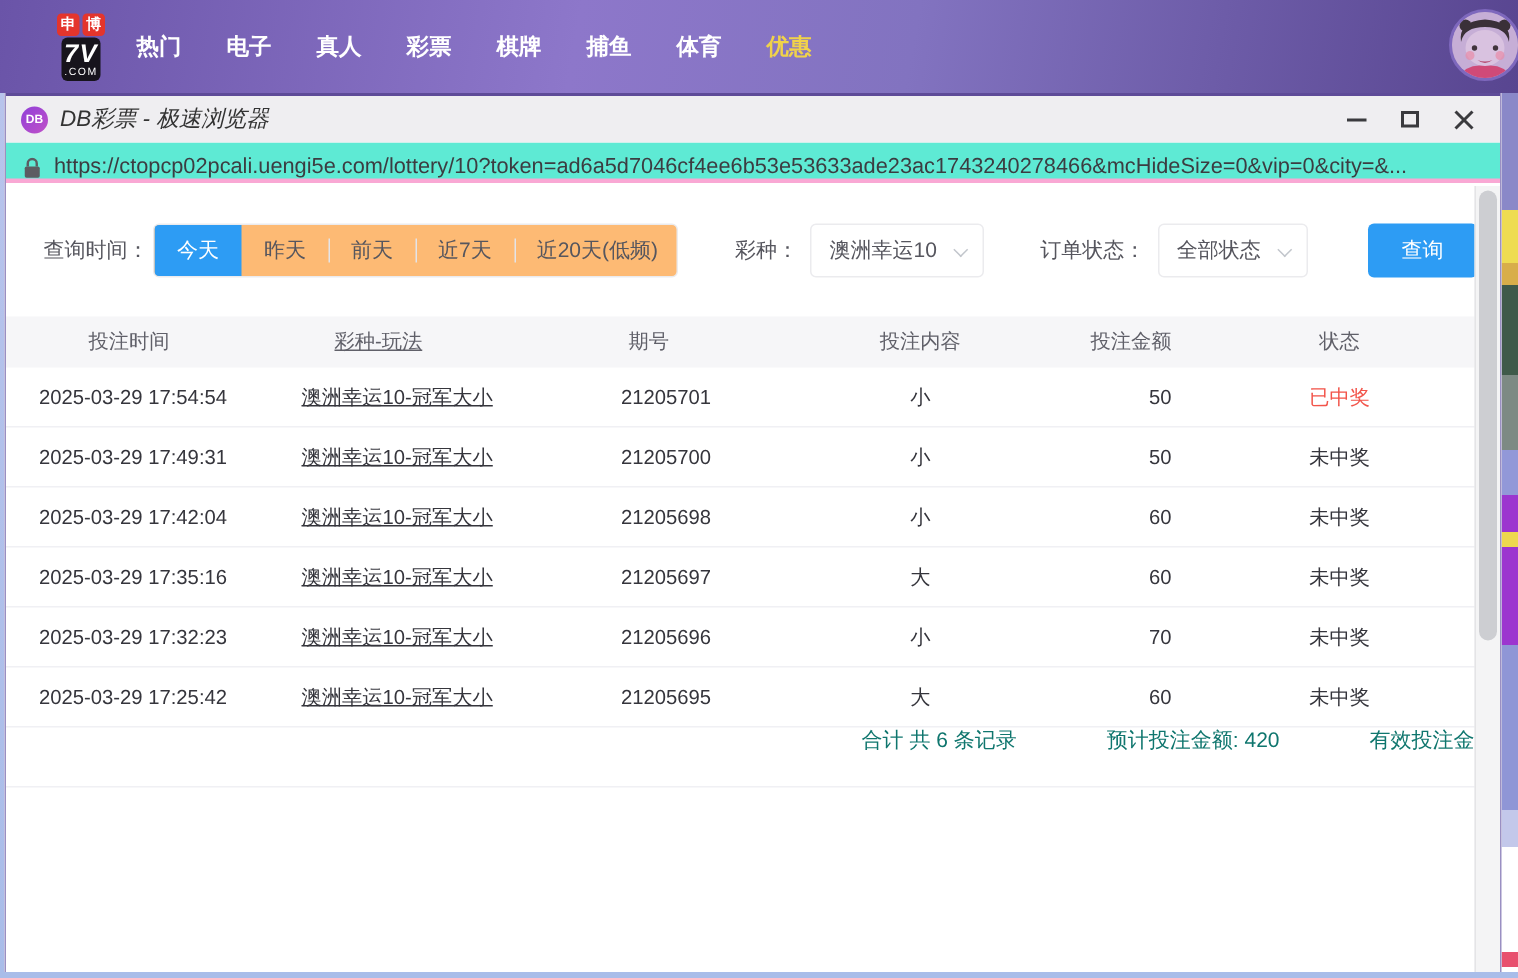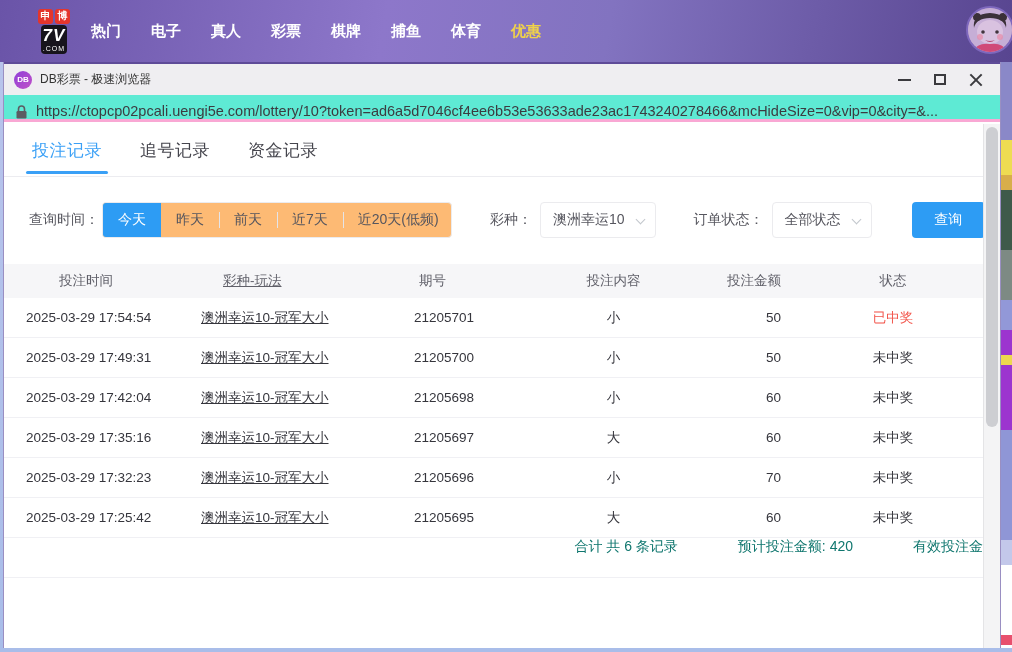--- a/index.html
+++ b/index.html
@@ -34,21 +34,21 @@
       #e8506e 573px,#e8506e 583px,#ffffff 583px); }
   .edge-left { position:absolute; left:0; top:62px; width:3px; height:590px; background:linear-gradient(#b8c4ec,#a9bde9); z-index:0; }
   .edge-bottom { position:absolute; left:0; bottom:0; width:1012px; height:4px; background:#a9bde9; z-index:3; }
 
   
   .window { position:absolute; left:3px; top:62px; width:998px; height:639px; background:#fff; z-index:2;
     border-left:1px solid #9a8fc2; border-right:1px solid #9a8fc2; }
   .titlebar { height:33px; background:#efeef1; border-top:2px solid #5e4b98; display:flex; align-items:center; position:relative; }
   .favicon { width:18px; height:18px; border-radius:50%; background:linear-gradient(135deg,#9040d8,#c050c8);
     color:#fff; font-size:8px; font-weight:bold; display:flex; align-items:center; justify-content:center; margin-left:10px; }
-  .window-title { font-size:12px; color:#333; margin-left:8px; }
+  .window-title { font-size:15px; color:#333; margin-left:8px;font-style:italic; }
   .win-controls { position:absolute; right:6px; top:0; height:100%; display:flex; align-items:center; }
   .ctrl { width:36px; height:100%; display:flex; align-items:center; justify-content:center; cursor:pointer; position:relative; }
   .ico-min { width:13px; height:2px; background:#3a3a3e; }
   .ico-max { width:12px; height:11px; border:2px solid #3a3a3e; }
   .ico-close { width:14px; height:14px; position:relative; }
   .ico-close::before,.ico-close::after { content:""; position:absolute; left:-1px; top:6px; width:16px; height:2px; background:#3a3a3e; }
   .ico-close::before { transform:rotate(45deg); }
   .ico-close::after { transform:rotate(-45deg); }
 
   .urlbar { height:27px; background:#5eead4; border-bottom:3px solid #f9a8d4; display:flex; align-items:flex-end; padding:0 12px; }
@@ -162,25 +162,20 @@
   <div class="urlbar">
     <svg class="lock" width="11" height="14" viewBox="0 0 11 14">
       <rect x="0.5" y="6" width="10" height="7.5" rx="1.2" fill="#5c5c62"></rect>
       <path d="M2.5 6 V4 a3 3 0 0 1 6 0 V6" fill="none" stroke="#5c5c62" stroke-width="1.6"></path>
     </svg>
     <div class="url-text">https://ctopcp02pcali.uengi5e.com/lottery/10?token=ad6a5d7046cf4ee6b53e53633ade23ac1743240278466&amp;mcHideSize=0&amp;vip=0&amp;city=&amp;...</div>
   </div>
 
   <div class="page">
 
-    <div class="tabs-row">
-      <div class="tab active">投注记录</div>
-      <div class="tab">追号记录</div>
-      <div class="tab">资金记录</div>
-    </div>
 
     <div class="filter-row">
       <span class="flabel">查询时间：</span>
       <div class="seg-group" id="time-options">
           <span class="seg active">今天</span>
           <span class="seg">昨天</span>
           <span class="seg">前天</span>
           <span class="seg">近7天</span>
           <span class="seg">近20天(低频)</span>
         </div>

